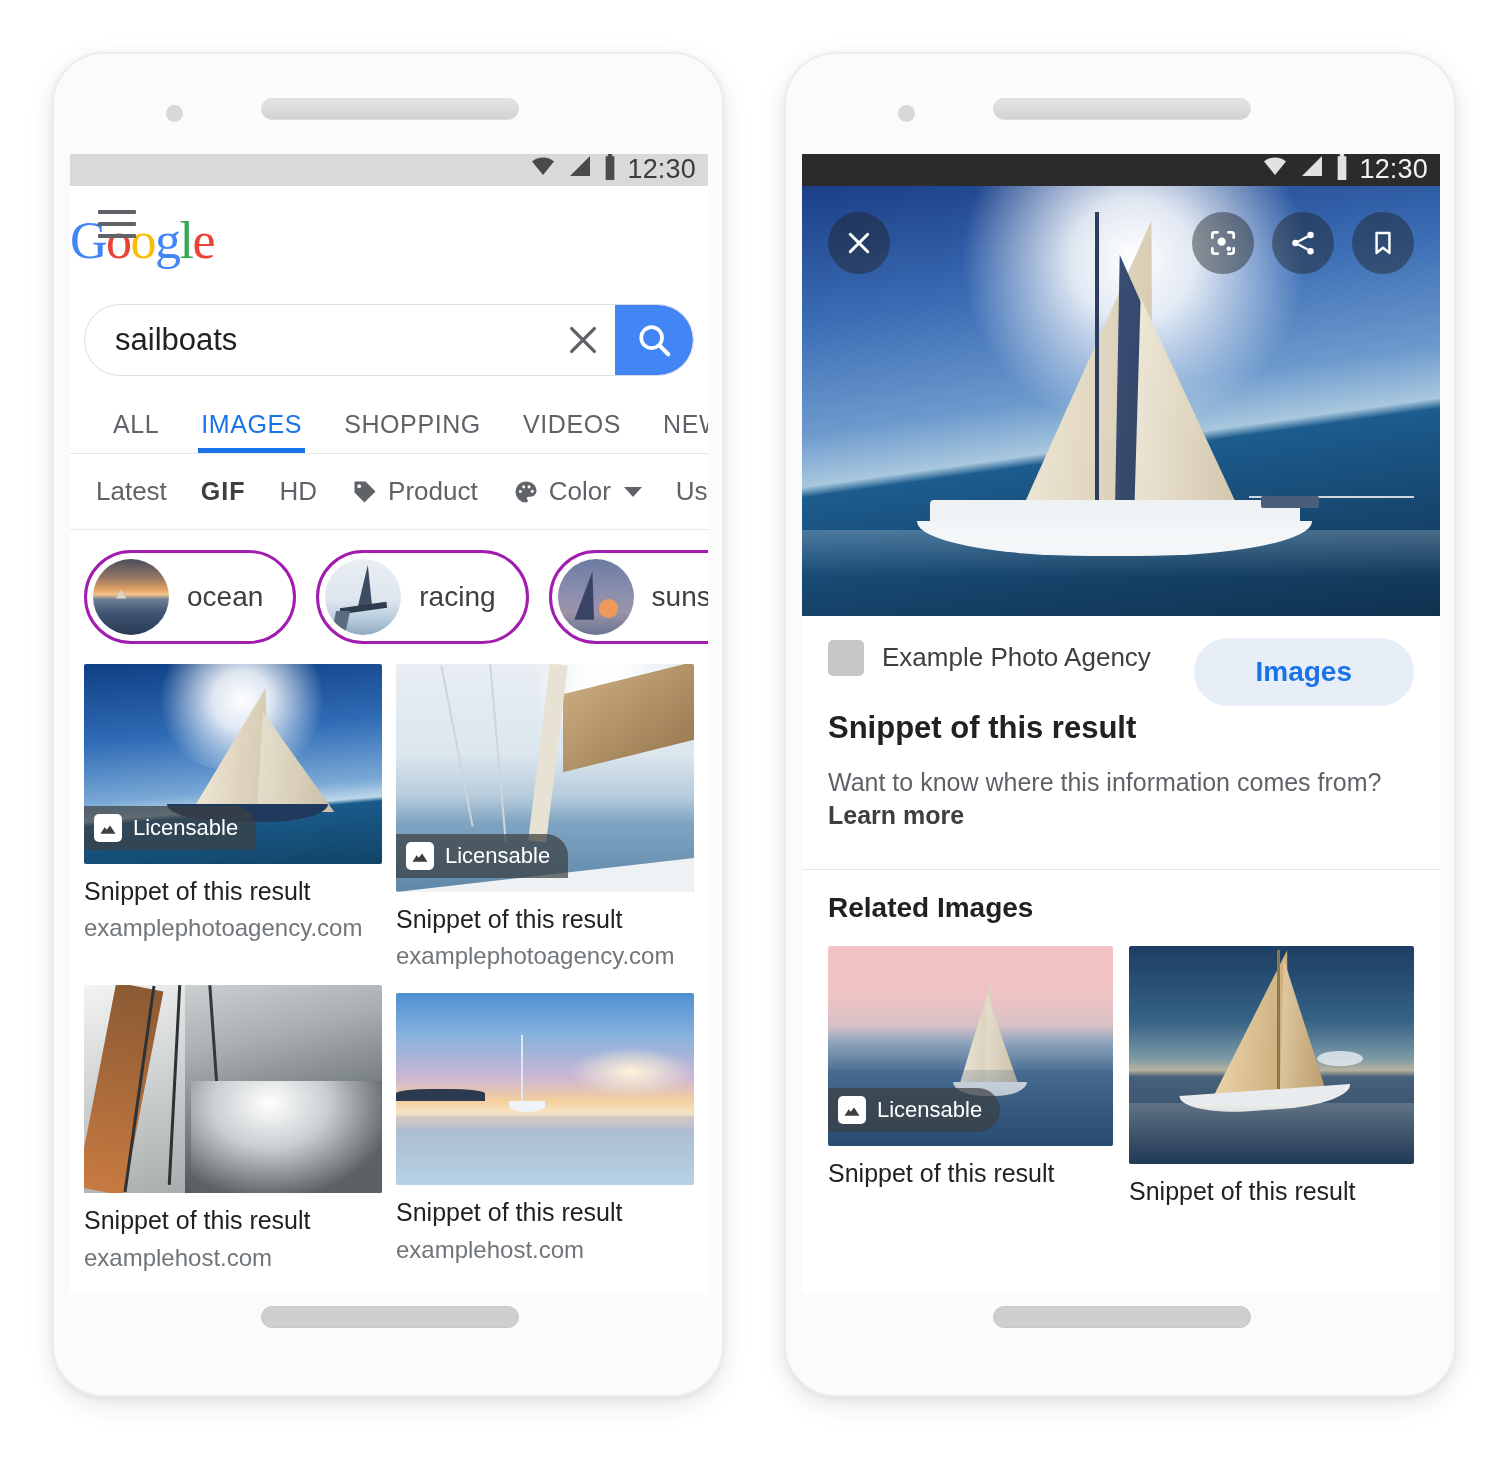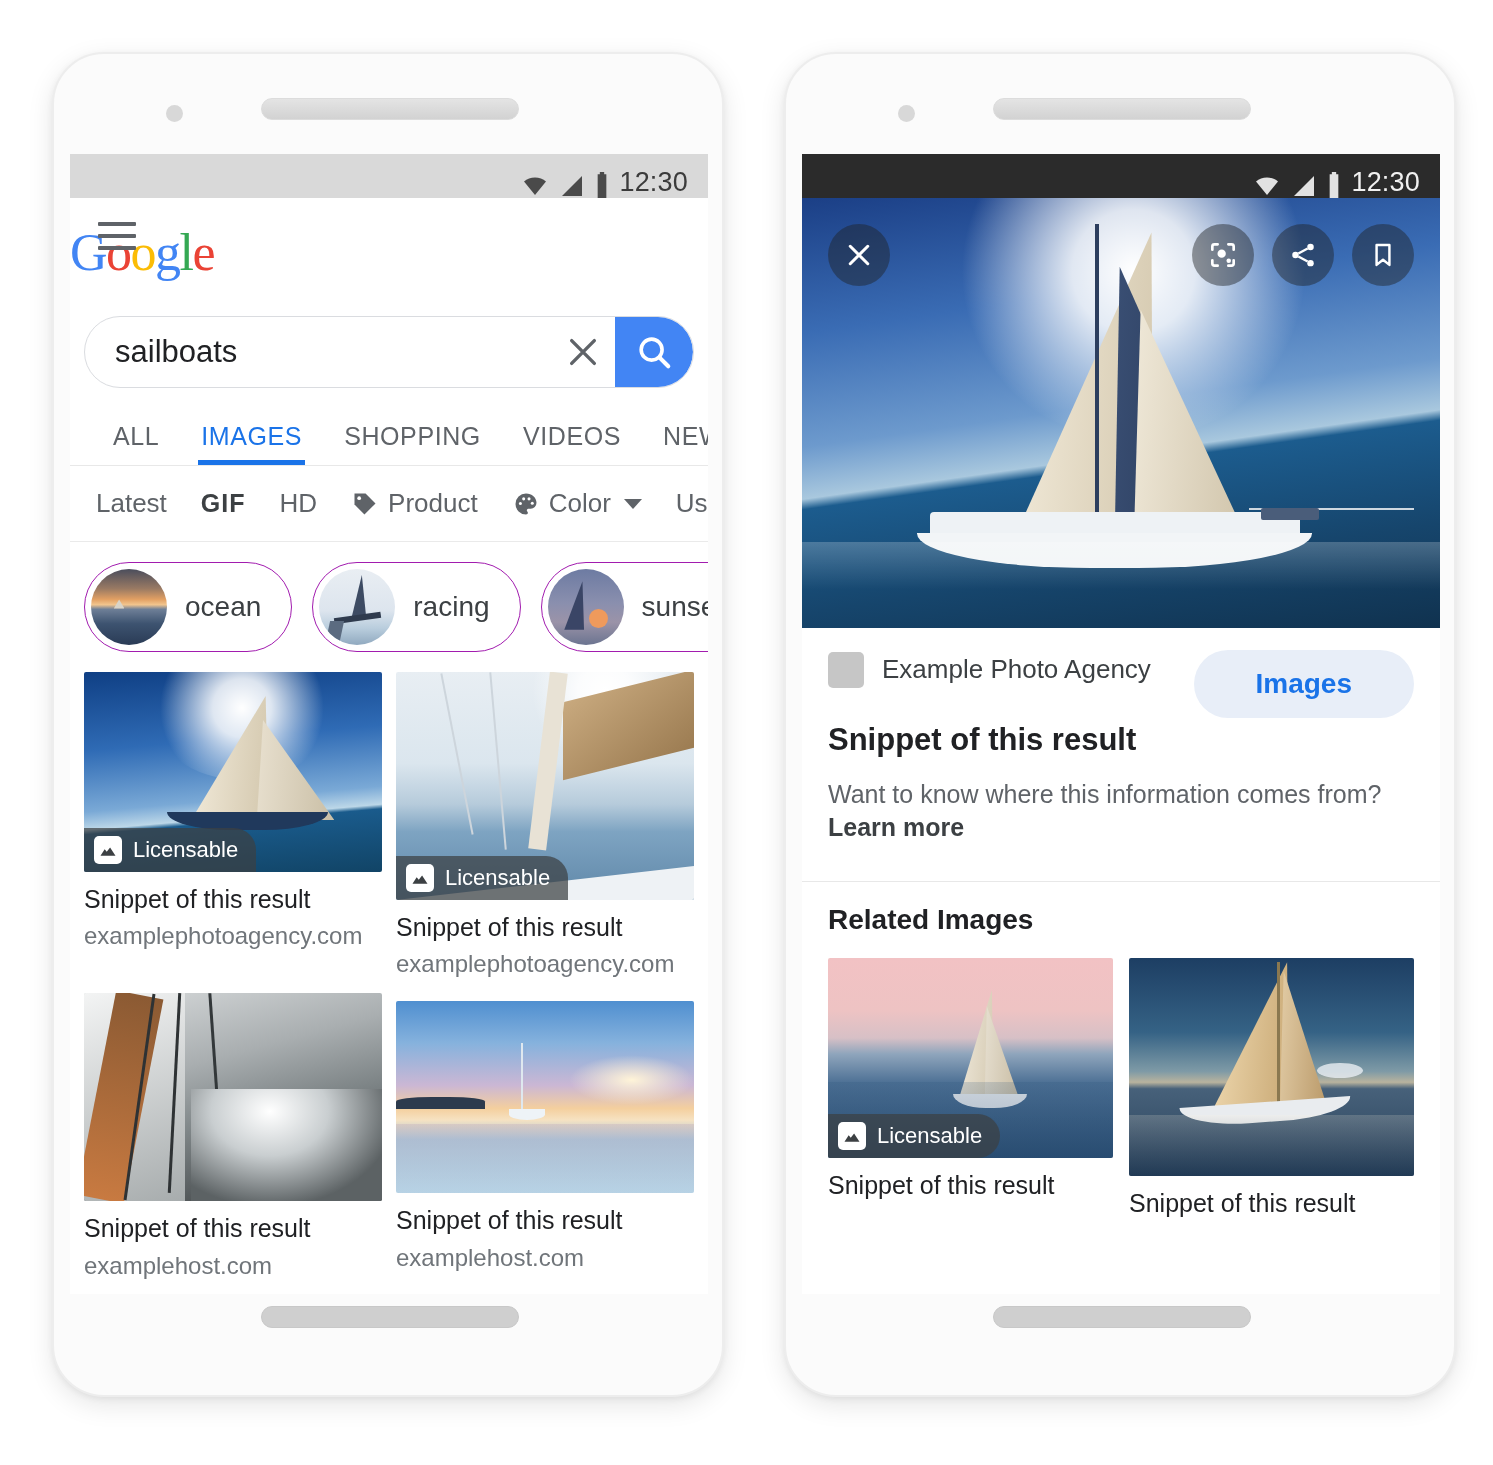--- a/index.html
+++ b/index.html
@@ -44,22 +44,22 @@
   
   .screen {
     position: absolute; left: 16px; top: 100px;
     width: 638px; height: 1140px;
     background: #fff;
     overflow: hidden;
   }
 
   
   .statusbar {
-    height: 44px; display: flex; align-items: flex-end;
-    justify-content: flex-end; padding-right: 20px; gap: 9px;
+    height: 32px; display: flex; align-items: flex-start;
+    justify-content: flex-end; padding-right: 12px; gap: 9px;
   }
   .statusbar.light { background: #d9d9d9; }
   .statusbar.dark  { background: #2b2b2b; }
   .sb-time { font-size: 27px; font-weight: 400; letter-spacing: .2px; }
   .statusbar.light .sb-time { color: #3b3b3b; }
   .statusbar.dark  .sb-time { color: #f1f1f1; }
   .sb-ico { display: block; }
   .statusbar.light .sb-ico { fill: #4a4a4a; }
   .statusbar.dark  .sb-ico { fill: #e2e2e2; }
 
@@ -141,21 +141,21 @@
     margin-left: 4px;
   }
 
   
   .chips {
     display: flex; gap: 20px; padding: 20px 14px 16px 14px;
     overflow: hidden; white-space: nowrap;
   }
   .chip {
     display: flex; align-items: center; gap: 18px;
-    border: 1px solid #a21caf; border-radius: 48px;
+    border: 3px solid #a21caf; border-radius: 48px;
     padding: 6px 30px 6px 6px; cursor: pointer; background: #fff;
     flex: 0 0 auto;
   }
   .chip-thumb {
     width: 76px; height: 76px; border-radius: 50%;
     overflow: hidden; flex: 0 0 auto; position: relative;
   }
   .chip-label { font-size: 28px; color: #3c4043; }
 
   
@@ -169,21 +169,21 @@
     border-radius: 2px; }
   .card .title {
     font-size: 25px; color: #202124; margin-top: 12px; line-height: 1.25;
   }
   .card .host {
     font-size: 24px; color: #70757a; margin-top: 6px; line-height: 1.25;
   }
 
   
   .badge {
-    position: absolute; left: 0; bottom: 0;
+    position: absolute; left: 0; bottom: 14px;
     display: flex; align-items: center; gap: 11px;
     background: rgba(60,64,67,.72);
     color: #fff; font-size: 22px;
     padding: 8px 18px 8px 10px;
     border-radius: 0 22px 0 0;
   }
   .badge.pill { border-radius: 0 26px 26px 0; }
   .badge-ico {
     width: 28px; height: 28px; background: #fff; border-radius: 5px;
     display: flex; align-items: center; justify-content: center;

